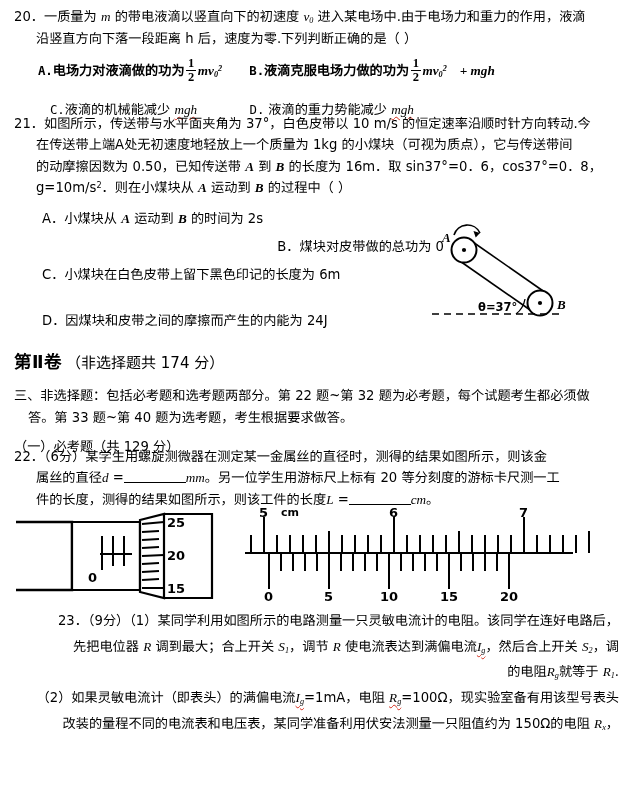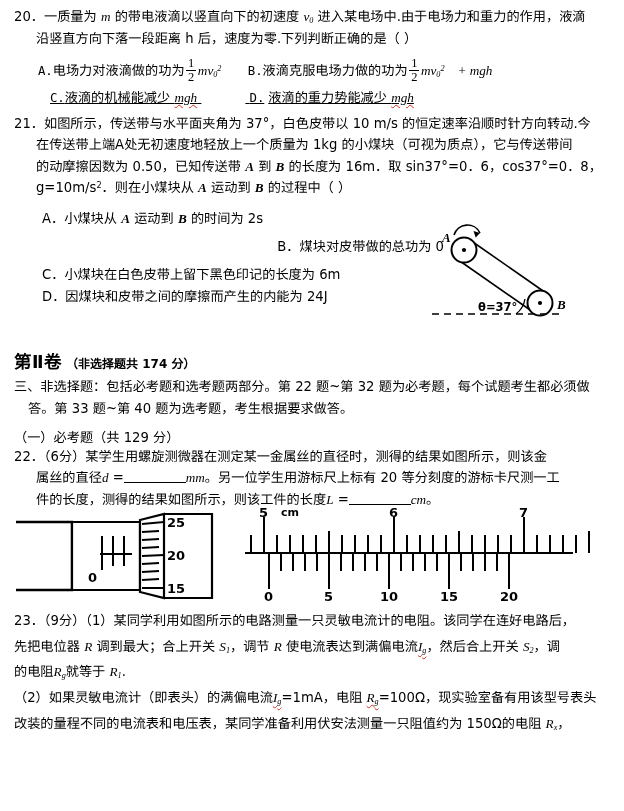--- a/index.html
+++ b/index.html
@@ -89,22 +89,22 @@
   }
 
   
   .sec-head {
     font-family: "DejaVu Sans", "Liberation Sans", sans-serif;
     font-weight: bold;
     font-size: 17.5px;
     letter-spacing: 0.5px;
   }
   .sec-head .sub {
-    font-weight: bold;
-    font-size: 12px;
+    font-weight: normal;
+    font-size: 15px;
     letter-spacing: 0;
   }
 
   
   .fig { position: absolute; }
 
   
   #q20  { position: absolute; left: 14px;  top: 6px;   width: 600px; }
   #q21  { position: absolute; left: 14px;  top: 113px; width: 430px; }
   #fig-belt { left: 430px; top: 218px; width: 190px; height: 118px; }
@@ -116,43 +116,43 @@
 </style>
 </head>
 <body>
 
 <div class="page">
 
   <div class="q" id="q20">
     <div class="line cn"><span>20．</span><span>一质量为 </span><span class="it">m</span><span> 的带电液滴以竖直向下的初速度 </span><span class="it">v</span><sub class="it">0</sub><span> 进入某电场中.由于电场力和重力的作用，液滴</span></div>
     <div class="line cn indent1">沿竖直方向下落一段距离 h 后，速度为零.下列判断正确的是（          ）</div>
 
-    <div class="line cn" style="padding-left:24px; margin-top:8px; line-height:2.1;">
+    <div class="line cn" style="padding-left:24px; margin-top:8px; line-height:2.1;font-weight:bold;">
       <span class="num">A.</span><span>电场力对液滴做的功为</span><span class="frac"><span class="n">1</span><span class="d">2</span></span><span class="it">mv</span><sub class="it">0</sub><sup class="it">2</sup>
       <span style="display:inline-block;width:18px"></span>
       <span class="num">B.</span><span>液滴克服电场力做的功为</span><span class="frac"><span class="n">1</span><span class="d">2</span></span><span class="it">mv</span><sub class="it">0</sub><sup class="it">2</sup><span class="it" style="margin-left:13px">+ mgh</span>
     </div>
 
-    <div class="line cn" style="padding-left:36px; margin-top:2px;text-decoration:underline;">
+    <div class="line cn" style="padding-left:36px; margin-top:14px;">
       <span class="num">C.</span><span>液滴的机械能减少 </span><span class="it sq">mgh</span>
       <span style="display:inline-block;width:44px"></span>
       <span class="num">D.</span><span style="margin-left:4px">液滴的重力势能减少 </span><span class="it sq">mgh</span>
     </div>
   </div>
 
   <div class="q" id="q21">
     <div class="line cn" style="width:600px"><span>21．</span><span>如图所示，传送带与水平面夹角为 37°，白色皮带以 10 m/s 的恒定速率沿顺时针方向转动.今</span></div>
     <div class="line cn indent1" style="width:600px">在传送带上端A处无初速度地轻放上一个质量为 1kg 的小煤块（可视为质点），它与传送带间</div>
     <div class="line cn indent1" style="width:600px"><span>的动摩擦因数为 0.50，已知传送带 </span><span class="itb">A</span><span> 到 </span><span class="itb">B</span><span> 的长度为 16m．取 sin37°=0．6，cos37°=0．8，</span></div>
     <div class="line cn indent1"><span>g=10m/s</span><sup>2</sup><span>．则在小煤块从 </span><span class="itb">A</span><span> 运动到 </span><span class="itb">B</span><span> 的过程中（        ）</span></div>
 
     <div class="line cn" style="padding-left:28px; margin-top:9px;"><span>A．</span><span>小煤块从 </span><span class="itb">A</span><span> 运动到 </span><span class="itb">B</span><span> 的时间为 2s</span></div>
     <div class="line cn" style="padding-left:28px; margin-top:7px;text-align:right;"><span>B．</span><span>煤块对皮带做的总功为 0</span></div>
     <div class="line cn" style="padding-left:28px; margin-top:7px;"><span>C．</span><span>小煤块在白色皮带上留下黑色印记的长度为 6m</span></div>
-    <div class="line cn" style="padding-left:28px; margin-top:0;"><span>D．</span><span>因煤块和皮带之间的摩擦而产生的内能为 24J</span></div>
+    <div class="line cn" style="padding-left:28px; margin-top:24px;"><span>D．</span><span>因煤块和皮带之间的摩擦而产生的内能为 24J</span></div>
   </div>
 
   <div class="fig" id="fig-belt">
     <svg width="190" height="118" viewBox="0 0 190 118">
 
       <line x1="40" y1="22" x2="116" y2="75" stroke="#000" stroke-width="1.6"></line>
       <line x1="27" y1="41" x2="103" y2="94" stroke="#000" stroke-width="1.6"></line>
 
       <circle cx="34" cy="32" r="12.5" fill="#fff" stroke="#000" stroke-width="2"></circle>
       <circle cx="34" cy="32" r="2.1" fill="#000"></circle>
@@ -168,21 +168,21 @@
       <path d="M 86 96 A 24 24 0 0 0 95 81" fill="none" stroke="#000" stroke-width="1.3"></path>
 
       <text x="12" y="24" font-family="Liberation Serif, serif" font-size="13" font-style="italic" font-weight="bold" fill="#000">A</text>
       <text x="127" y="91" font-family="Liberation Serif, serif" font-size="13" font-style="italic" font-weight="bold" fill="#000">B</text>
       <text x="48" y="93" font-family="DejaVu Sans, sans-serif" font-size="11.5" font-weight="bold" fill="#000">θ=37°</text>
     </svg>
   </div>
 
   <div id="sec2">
     <div class="sec-head"><span>第Ⅱ卷</span><span class="sub cn" style="margin-left:4px">（非选择题共 174 分）</span></div>
-    <div class="line cn" style="margin-top:3px; line-height:1.7;">三、非选择题：包括必考题和选考题两部分。第 22 题~第 32 题为必考题，每个试题考生都必须做</div>
+    <div class="line cn" style="margin-top:12px; line-height:1.7;">三、非选择题：包括必考题和选考题两部分。第 22 题~第 32 题为必考题，每个试题考生都必须做</div>
     <div class="line cn indent2" style="line-height:1.7;">答。第 33 题~第 40 题为选考题，考生根据要求做答。</div>
     <div class="line cn" style="margin-top:6px;">（一）必考题（共 129 分）</div>
   </div>
 
   <div class="q" id="q22">
     <div class="line cn"><span>22．</span><span>（6分）某学生用螺旋测微器在测定某一金属丝的直径时，测得的结果如图所示，则该金</span></div>
     <div class="line cn indent1"><span>属丝的直径</span><span class="it">d</span><span> =</span><span class="blank" style="width:62px"></span><span class="it">mm</span><span>。另一位学生用游标尺上标有 20 等分刻度的游标卡尺测一工</span></div>
     <div class="line cn indent1"><span>件的长度，测得的结果如图所示，则该工件的长度</span><span class="it">L</span><span> =</span><span class="blank" style="width:62px"></span><span class="it">cm</span><span>。</span></div>
   </div>
 
@@ -284,21 +284,21 @@
         <line x1="266" y1="48" x2="266" y2="84"></line>
       </g>
       <text x="21" y="96" font-family="DejaVu Sans, sans-serif" font-size="13" font-weight="bold" fill="#000">0</text>
       <text x="81" y="96" font-family="DejaVu Sans, sans-serif" font-size="13" font-weight="bold" fill="#000">5</text>
       <text x="137" y="96" font-family="DejaVu Sans, sans-serif" font-size="13" font-weight="bold" fill="#000">10</text>
       <text x="197" y="96" font-family="DejaVu Sans, sans-serif" font-size="13" font-weight="bold" fill="#000">15</text>
       <text x="257" y="96" font-family="DejaVu Sans, sans-serif" font-size="13" font-weight="bold" fill="#000">20</text>
     </svg>
   </div>
 
-  <div class="q" id="q23" style="line-height:1.95;">
+  <div class="q" id="q23" style="line-height:1.95;text-align:right;">
     <div class="line cn"><span>23．</span><span>（9分）（1）某同学利用如图所示的电路测量一只灵敏电流计的电阻。该同学在连好电路后，</span></div>
     <div class="line cn"><span>先把电位器 </span><span class="it">R</span><span> 调到最大；合上开关 </span><span class="it">S</span><sub class="it">1</sub><span>，调节 </span><span class="it">R</span><span> 使电流表达到满偏电流</span><span class="it sq">I</span><sub class="it sq">g</sub><span>，然后合上开关 </span><span class="it">S</span><sub class="it">2</sub><span>，调</span></div>
     <div class="line cn"><span>的电阻</span><span class="it">R</span><sub class="it">g</sub><span>就等于 </span><span class="it">R</span><sub class="it">1</sub><span>.</span></div>
     <div class="line cn"><span>（2）如果灵敏电流计（即表头）的满偏电流</span><span class="it sq">I</span><sub class="it sq">g</sub><span>=1mA，电阻 </span><span class="it sq">R</span><sub class="it sq">g</sub><span>=100Ω，现实验室备有用该型号表头</span></div>
     <div class="line cn"><span>改装的量程不同的电流表和电压表，某同学准备利用伏安法测量一只阻值约为 150Ω的电阻 </span><span class="it">R</span><sub class="it">x</sub><span>，</span></div>
   </div>
 
 </div>
 
 </body></html>

